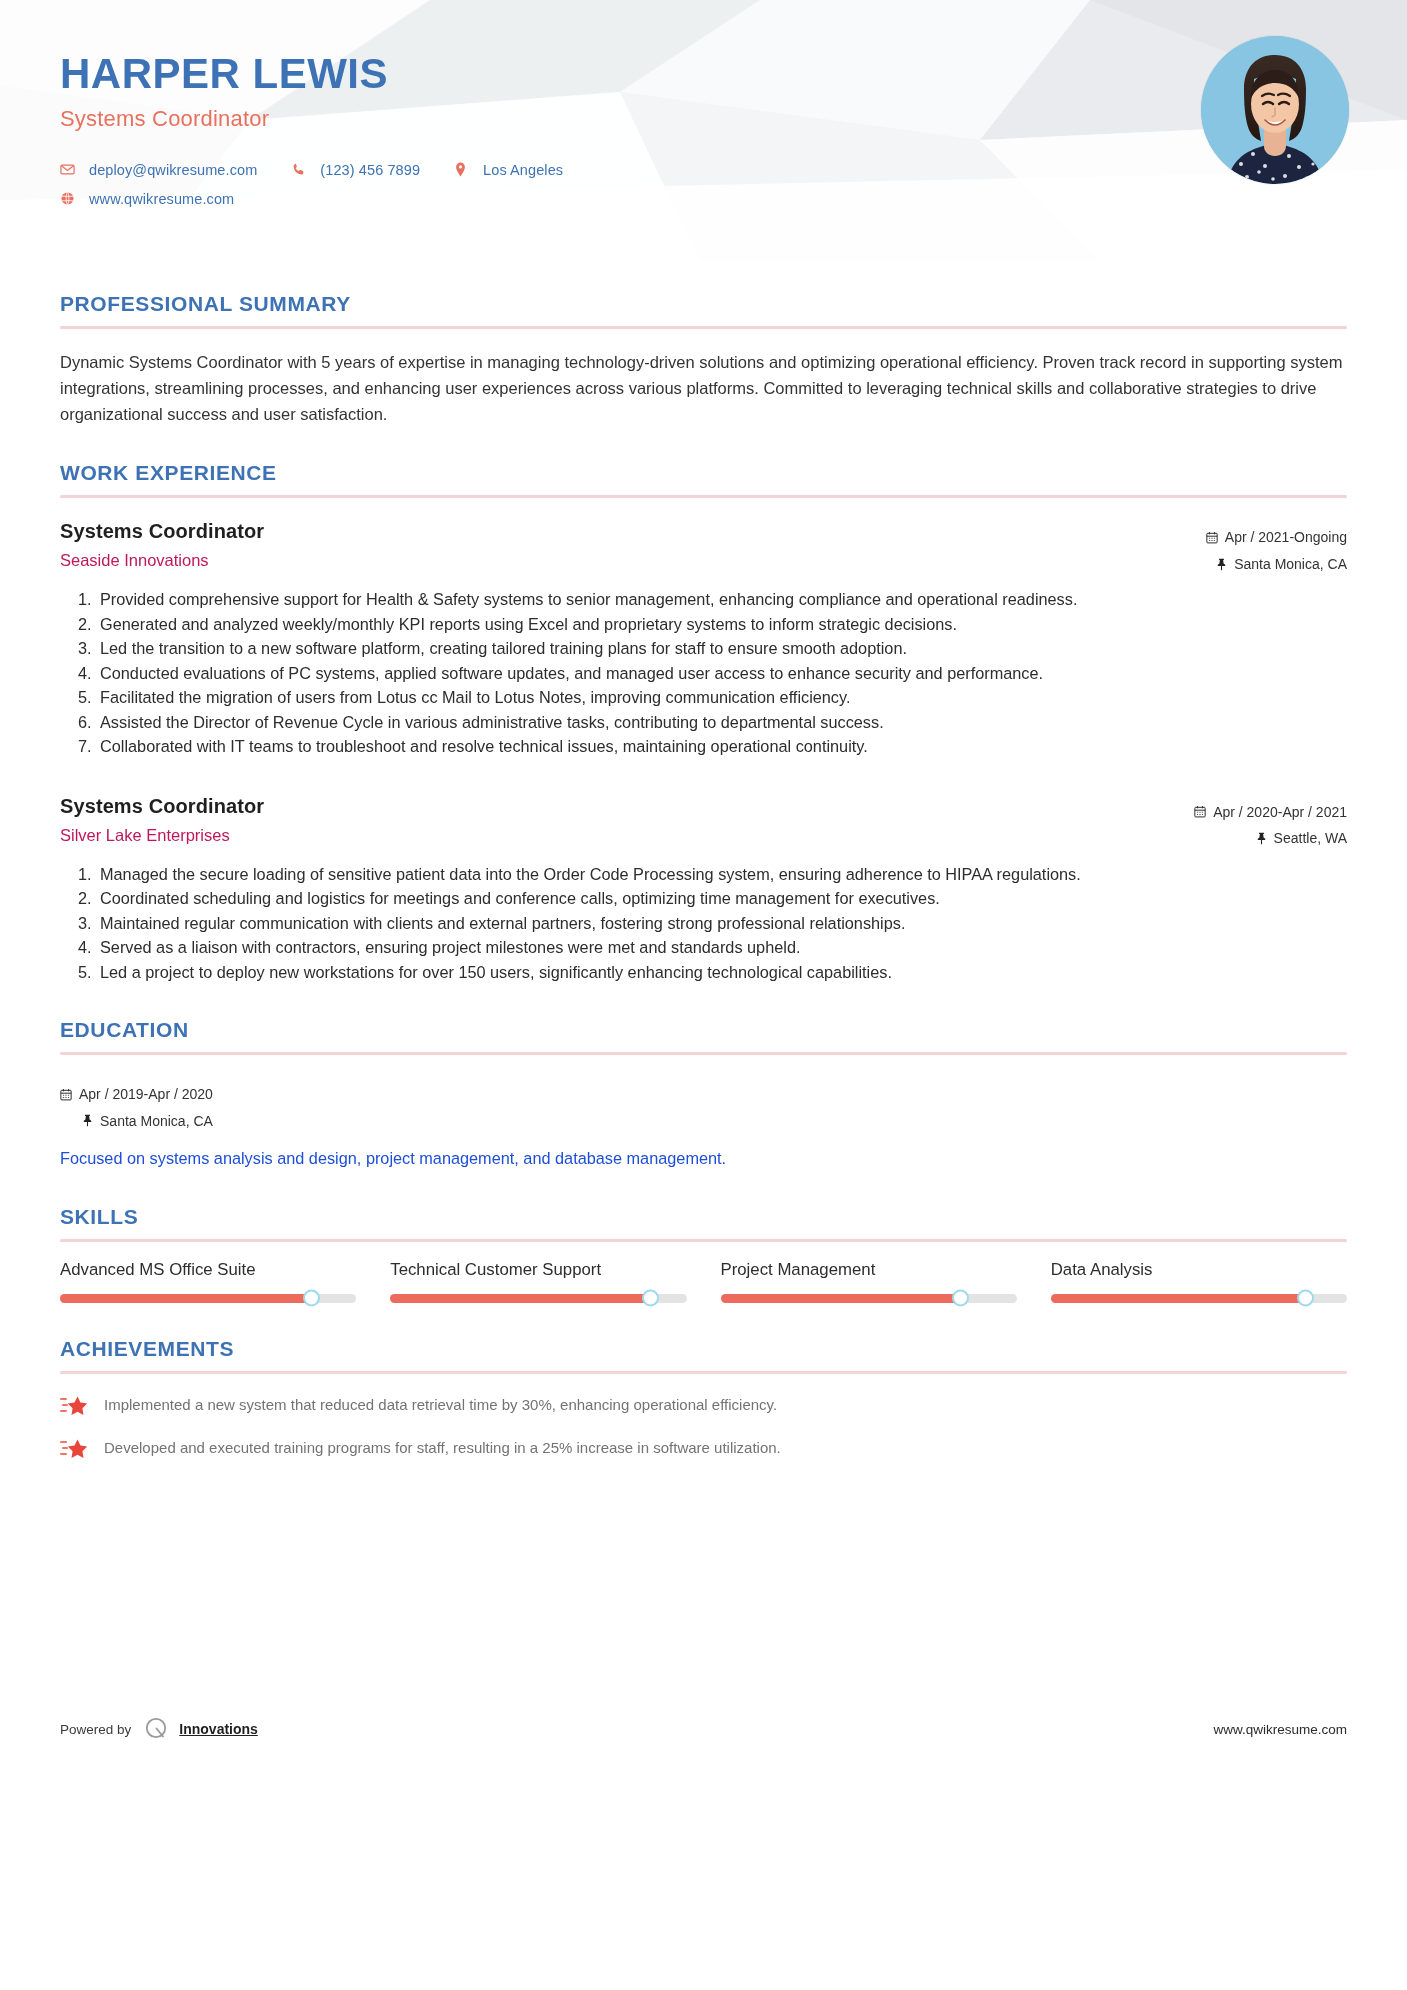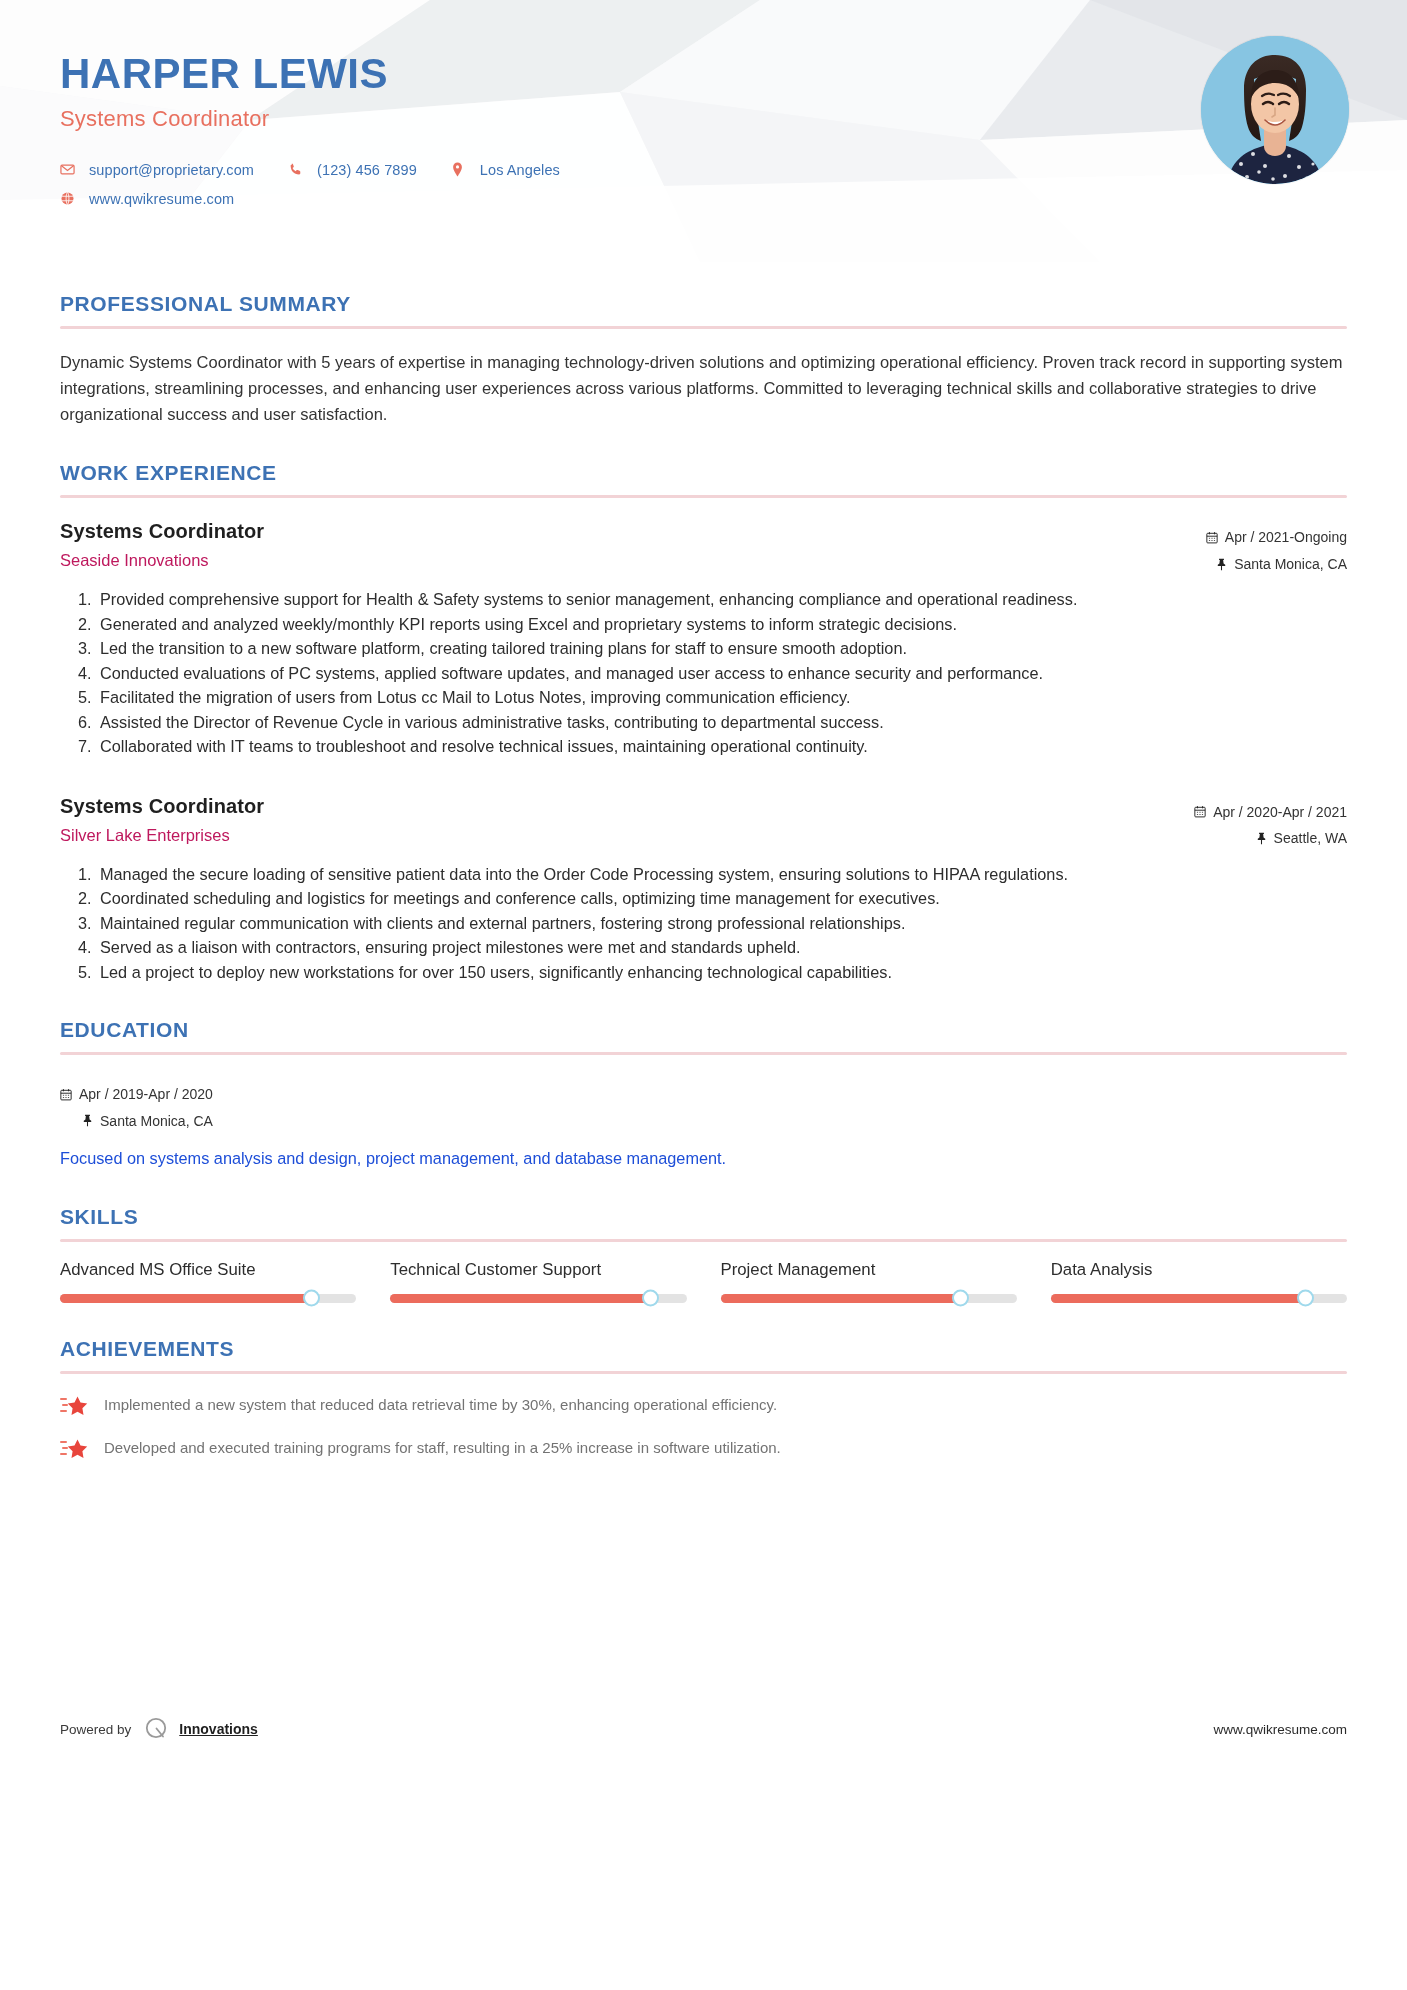--- a/index.html
+++ b/index.html
@@ -293,21 +293,21 @@
       <div class="contact-rows">
         <div class="contact-row">
 
           <div class="contact-item">
             <span class="ci-icon">
               <svg width="15" height="15" viewBox="0 0 16 16" fill="none" stroke="#e8705f" stroke-width="1.3">
                 <rect x="1" y="3.3" width="14" height="9.4" rx="1.2"></rect>
                 <path d="M1.6 4.1 L8 9 L14.4 4.1"></path>
               </svg>
             </span>
-            <span class="ci-text">support@proprietary.com</span>
+            <span class="ci-text">deploy@qwikresume.com</span>
           </div>
 
           <div class="contact-item">
             <span class="ci-icon">
               <svg width="15" height="15" viewBox="0 0 16 16" fill="#e8705f">
                 <path d="M4.2 1.6c.5 0 .9.3 1.1.8l.8 2c.2.5.1 1-.3 1.3l-.9.7c.7 1.5 1.9 2.7 3.4 3.4l.7-.9c.3-.4.8-.5 1.3-.3l2 .8c.5.2.8.6.8 1.1v1.6c0 .7-.6 1.3-1.3 1.2C6.2 12.8 3.2 9.8 2.8 4.2c-.1-.7.5-1.3 1.2-1.3z"></path>
               </svg>
             </span>
             <span class="ci-text">(123) 456 7899</span>
           </div>
@@ -463,21 +463,21 @@
               <span class="m-icon">
                 <svg width="11" height="13" viewBox="0 0 12 15" fill="#222">
                   <path d="M3.2 1h5.6v1.2H7.9l.5 4.1 1.9 1.6v1.2H6.6V14h-1.2V9.1H1.7V7.9l1.9-1.6.5-4.1H3.2z"></path>
                 </svg>
               </span>
               <span>Seattle, WA</span>
             </div>
           </div>
         </div>
         <ol class="bullets">
-          <li>Managed the secure loading of sensitive patient data into the Order Code Processing system, ensuring solutions to HIPAA regulations.</li>
+          <li>Managed the secure loading of sensitive patient data into the Order Code Processing system, ensuring adherence to HIPAA regulations.</li>
           <li>Coordinated scheduling and logistics for meetings and conference calls, optimizing time management for executives.</li>
           <li>Maintained regular communication with clients and external partners, fostering strong professional relationships.</li>
           <li>Served as a liaison with contractors, ensuring project milestones were met and standards upheld.</li>
           <li>Led a project to deploy new workstations for over 150 users, significantly enhancing technological capabilities.</li>
         </ol>
       </div>
     </div>
 
     <div class="section">
       <div class="sec-title">EDUCATION</div>

